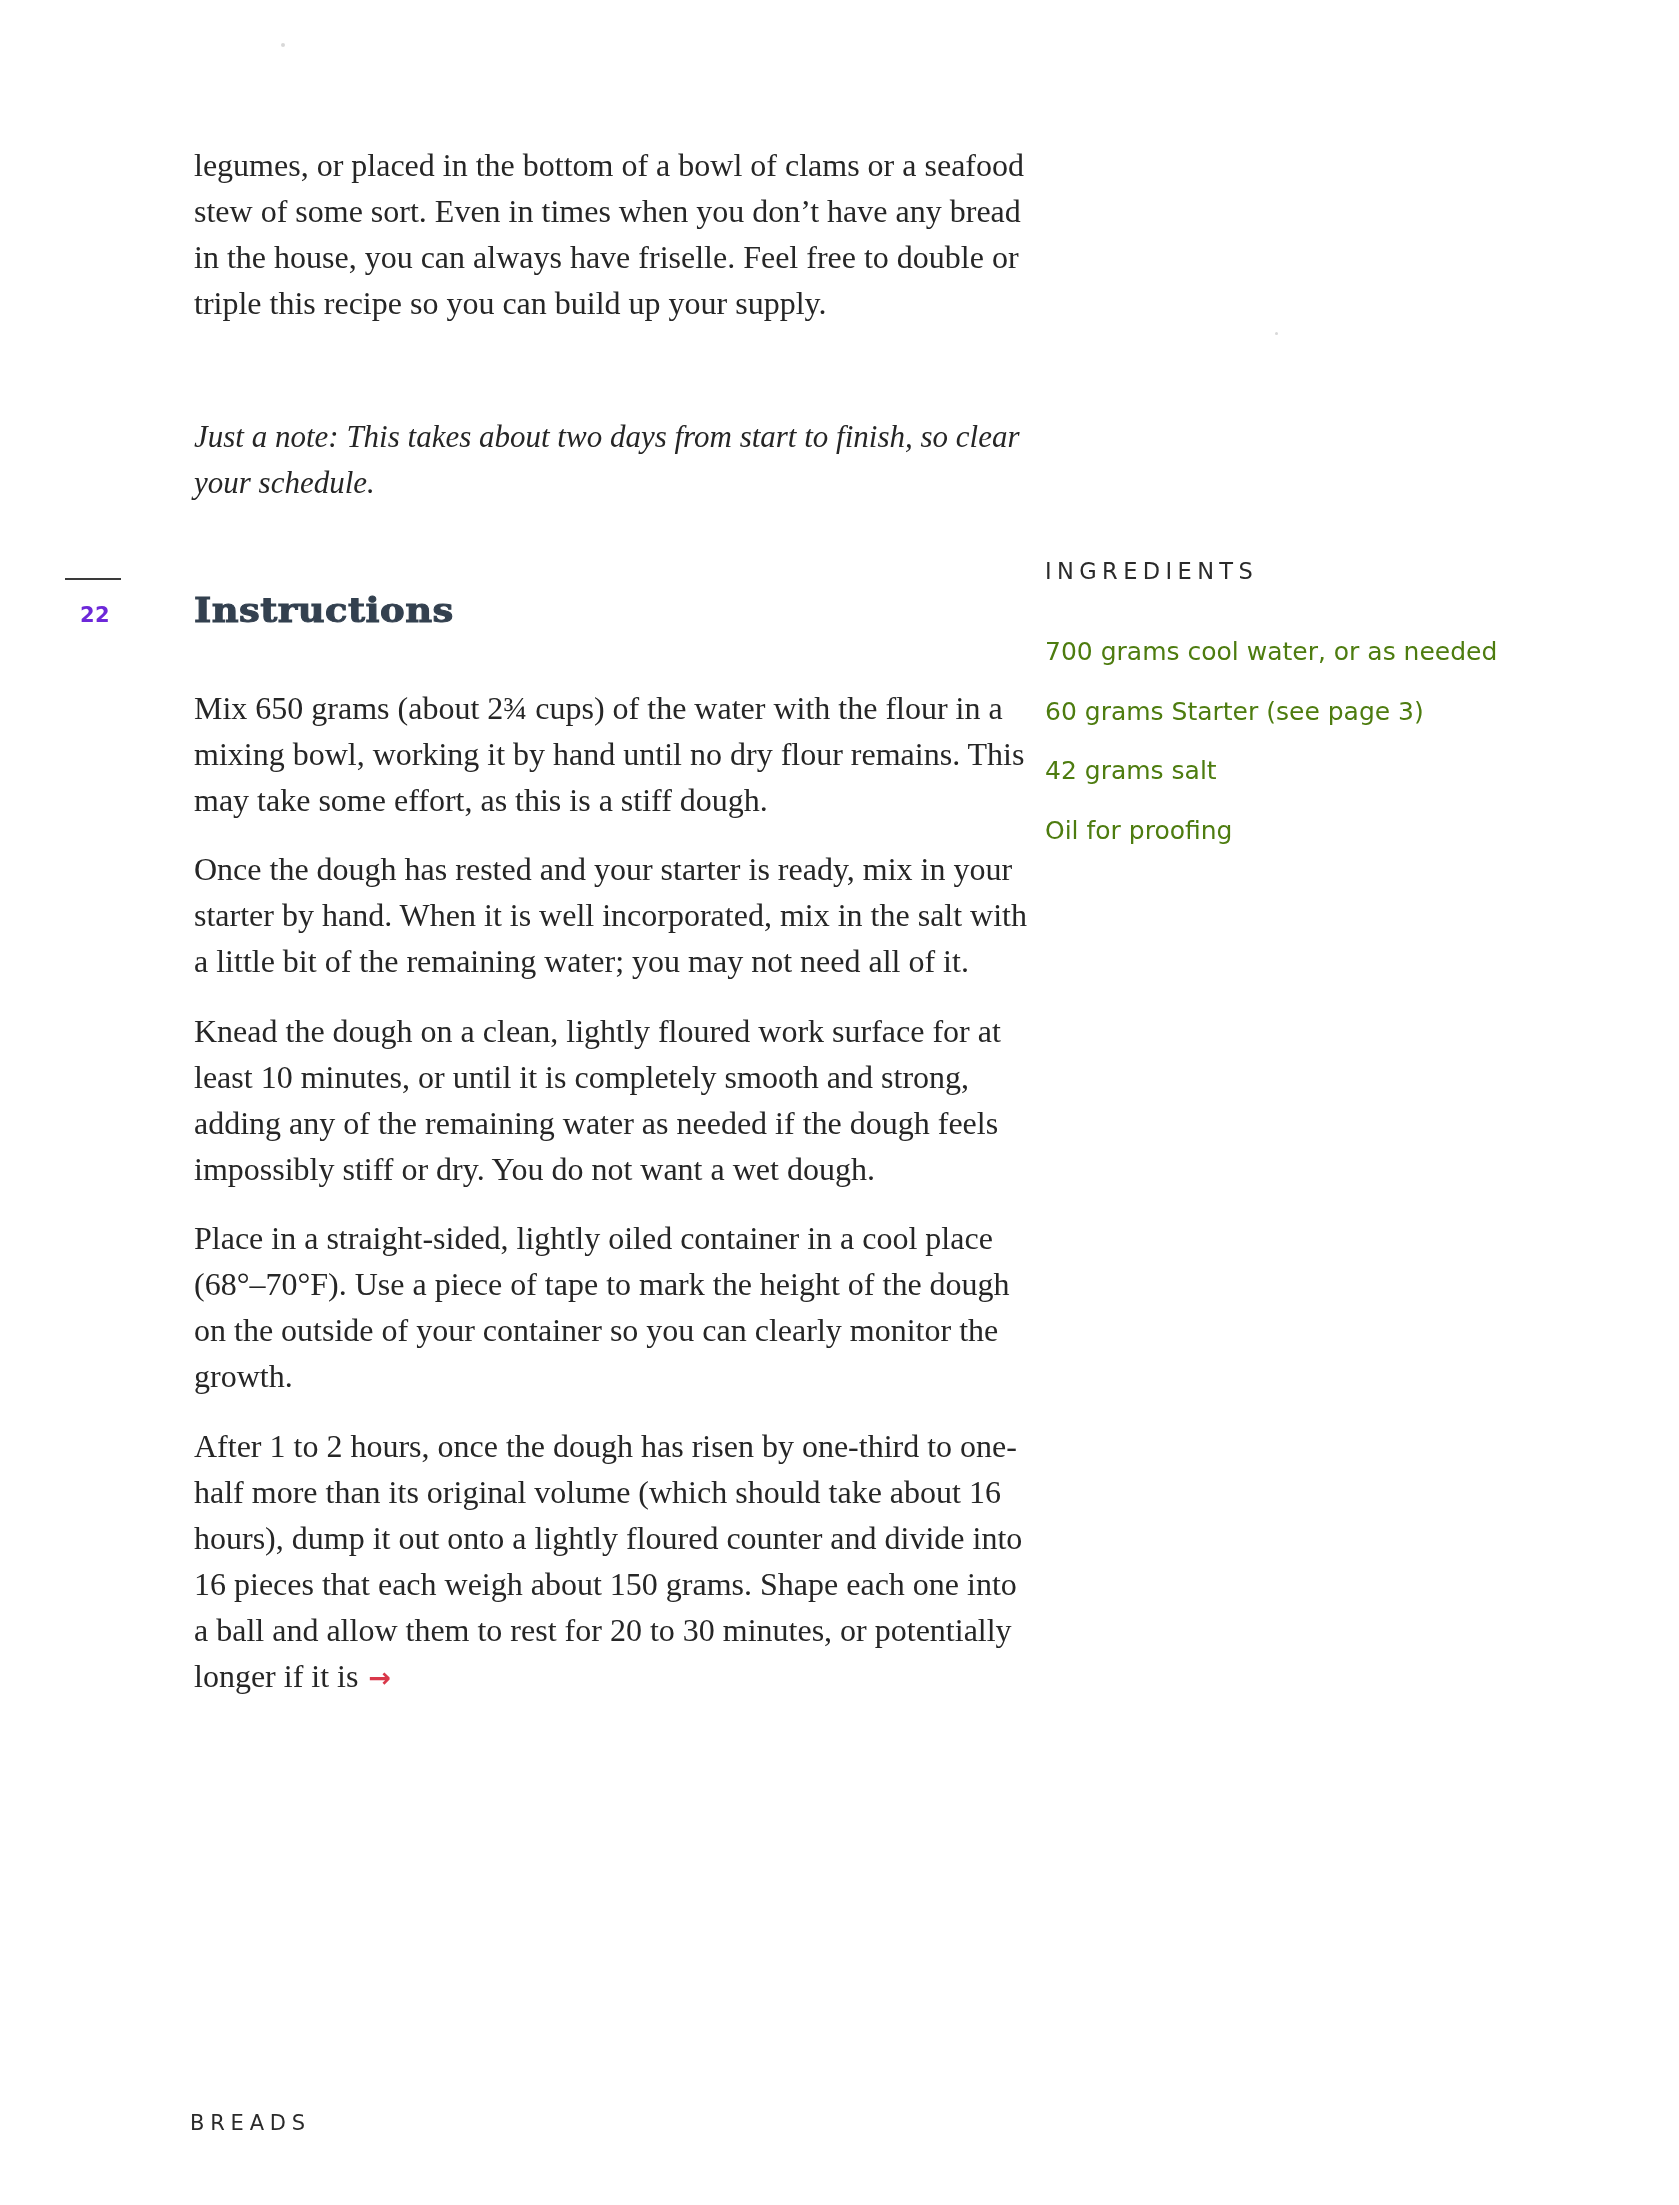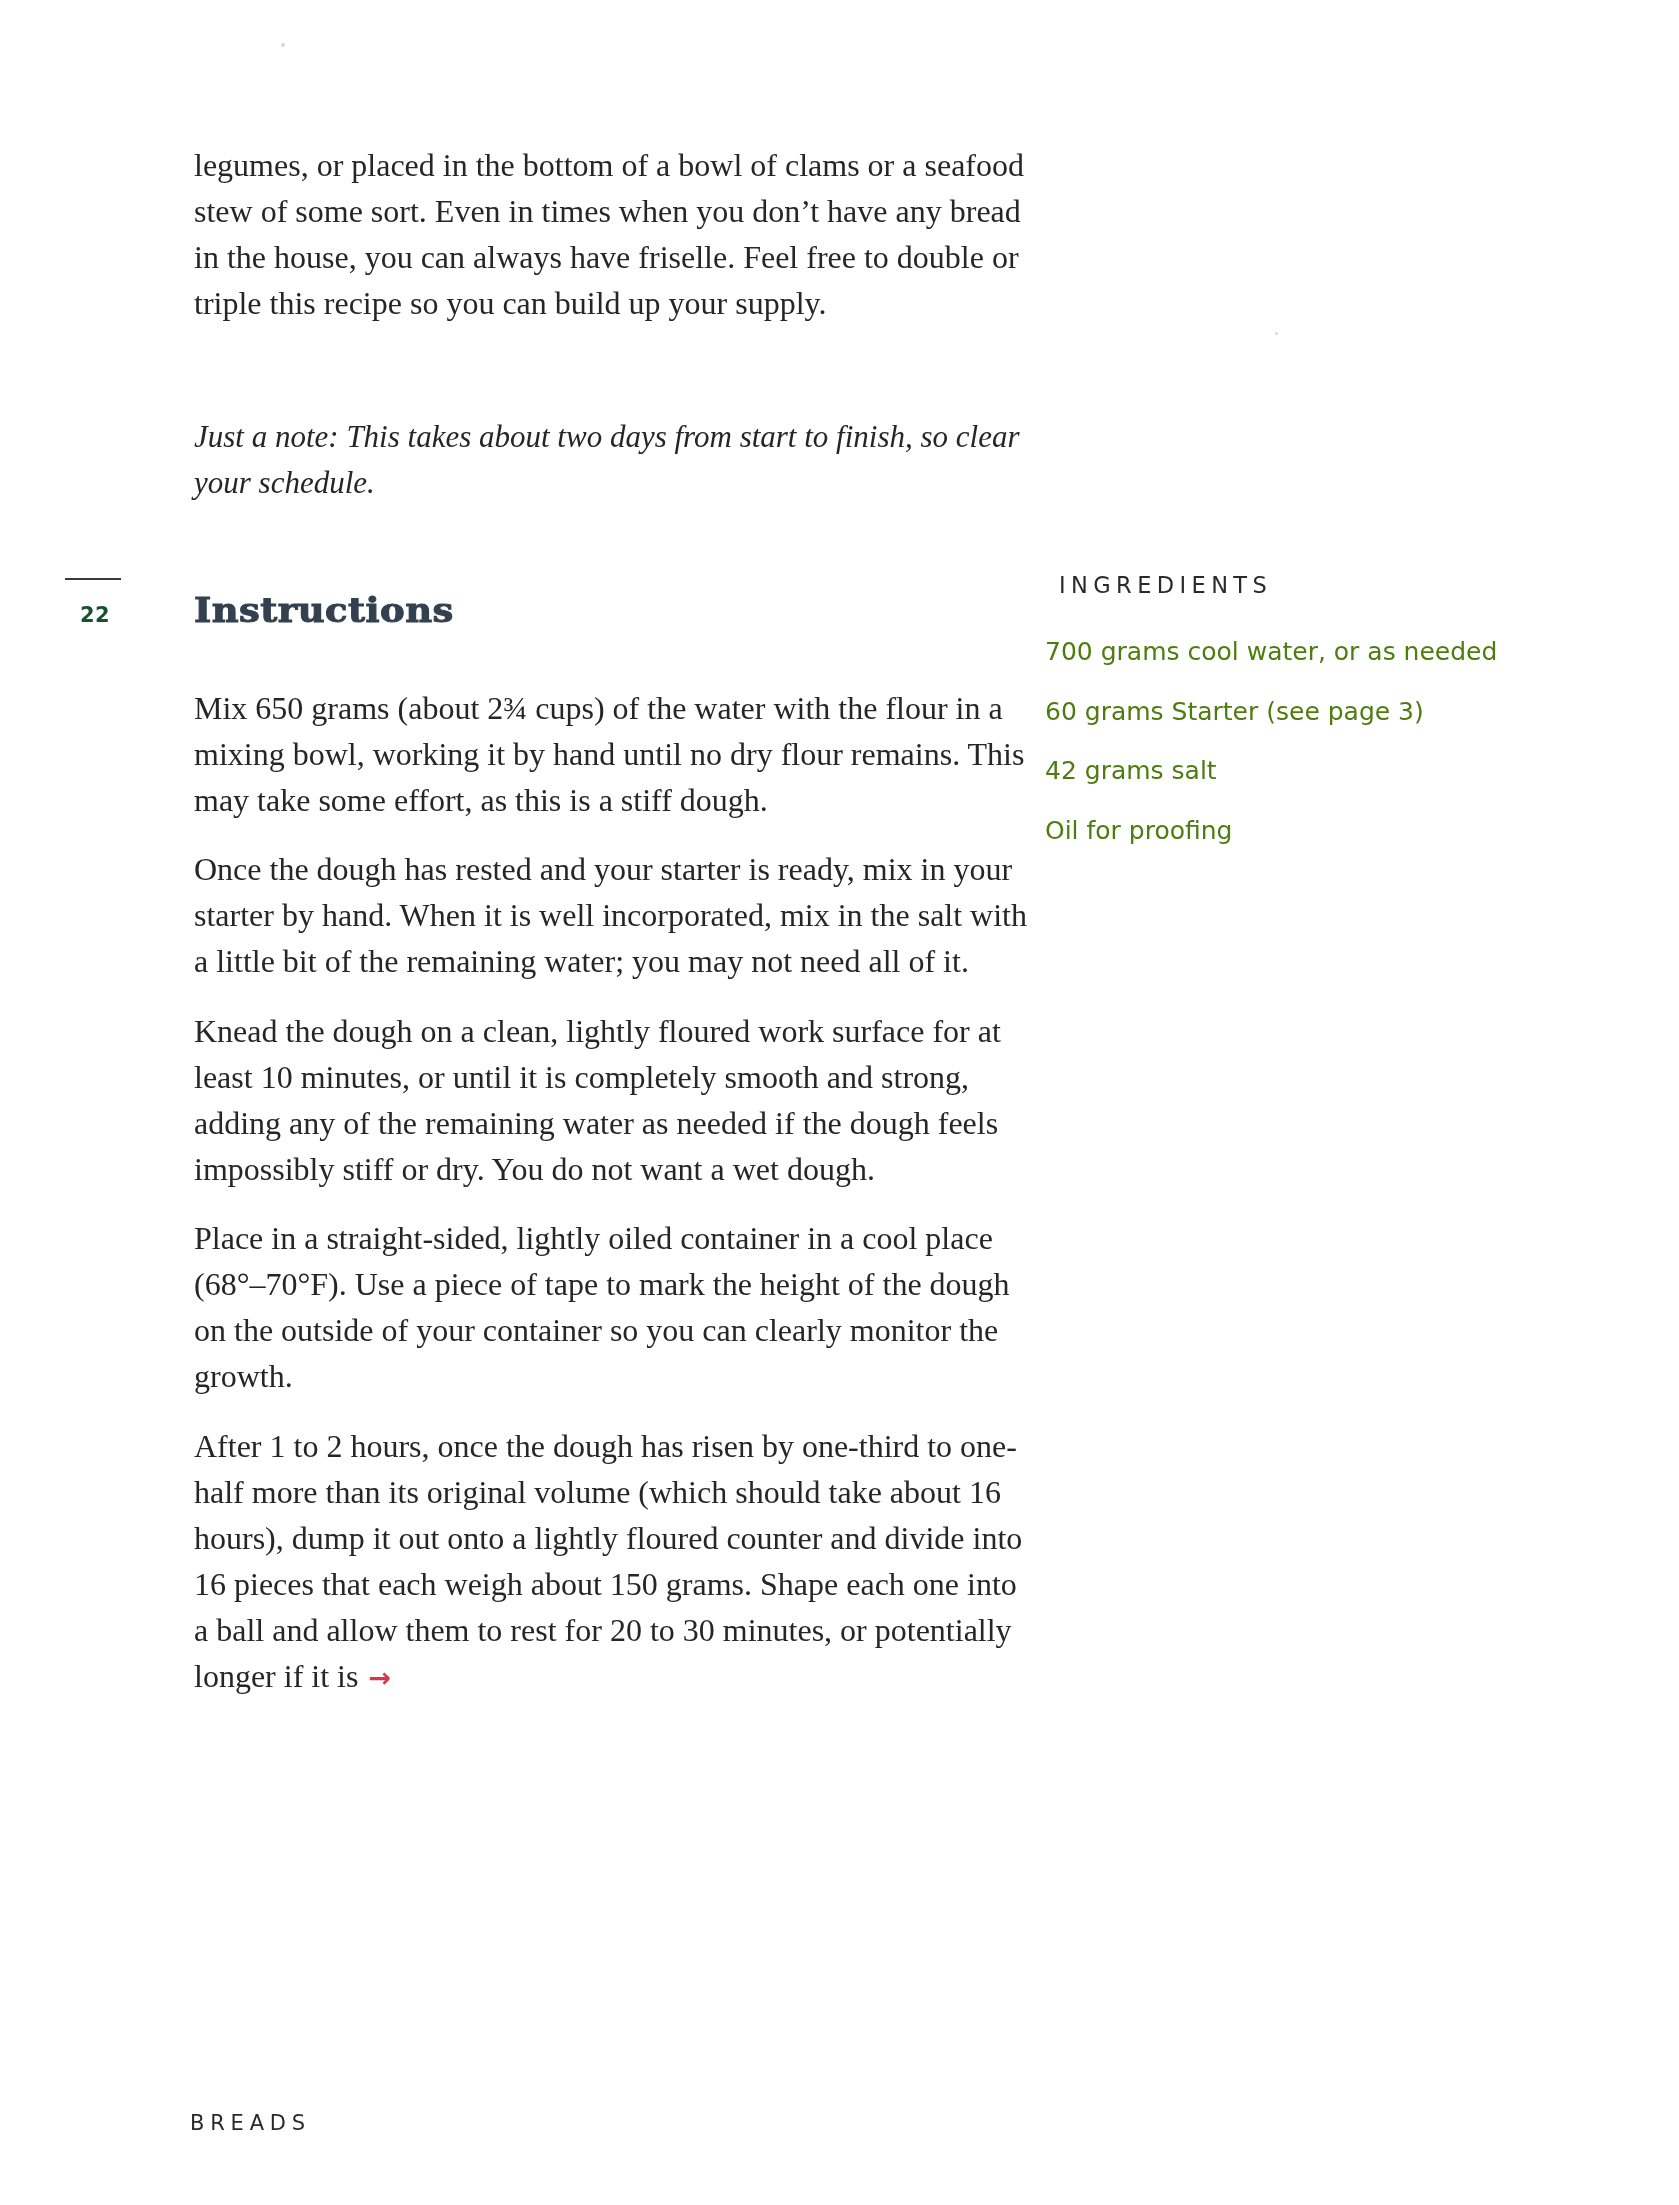--- a/index.html
+++ b/index.html
@@ -19,21 +19,21 @@
     .note {
       left: 194px; top: 414px; width: 835px;
       font-size: 31px; line-height: 46px; font-style: italic; margin: 0;
     }
     .margin-rule {
       left: 65px; top: 578px; width: 56px; height: 0;
       border-top: 2.5px solid #3a3a3a;
     }
     .page-number {
       left: 80px; top: 603px; font-size: 21px; font-weight: bold;
-      color: #14532d; letter-spacing: 0.4px;
+      color: #6d28d9; letter-spacing: 0.4px;
     }
     .section-heading {
       left: 194px; top: 591px; margin: 0;
       font-family: "DejaVu Serif", "Liberation Serif", serif;
       font-size: 33px; font-weight: 900; color: #33404f;
       letter-spacing: 0.4px;
       transform: scaleX(1.12); transform-origin: left center;
       -webkit-text-stroke: 1px #33404f;
     }
     .instructions {
@@ -41,21 +41,21 @@
       font-size: 32px; line-height: 46px;
     }
     .instructions p { margin: 0 0 23.4px 0; }
     .continue-arrow {
       color: #d9384a; font-family: "DejaVu Sans", sans-serif;
       font-size: 27px; margin-left: 10px; display: inline-block;
       font-weight: bold; text-decoration: none;
     }
     .ingredients-label {
       left: 1045px; top: 558px; font-size: 22.5px; letter-spacing: 5.4px;
-      color: #2a2a2a; margin: 14px; font-weight: normal;
+      color: #2a2a2a; margin: 0; font-weight: normal;
     }
     .ingredients-list {
       left: 1045px; top: 632px; width: 468px; margin: 0; padding: 0; list-style: none;
       font-size: 25px; line-height: 40px; color: #4d7c0f;
     }
     .ingredients-list li { margin: 0 0 19.6px 0; }
     .footer-label {
       left: 190px; top: 2111px; font-size: 21px; letter-spacing: 5.8px; color: #2a2a2a;
     }
     .speck { background: #d8d8d8; border-radius: 50%; }

